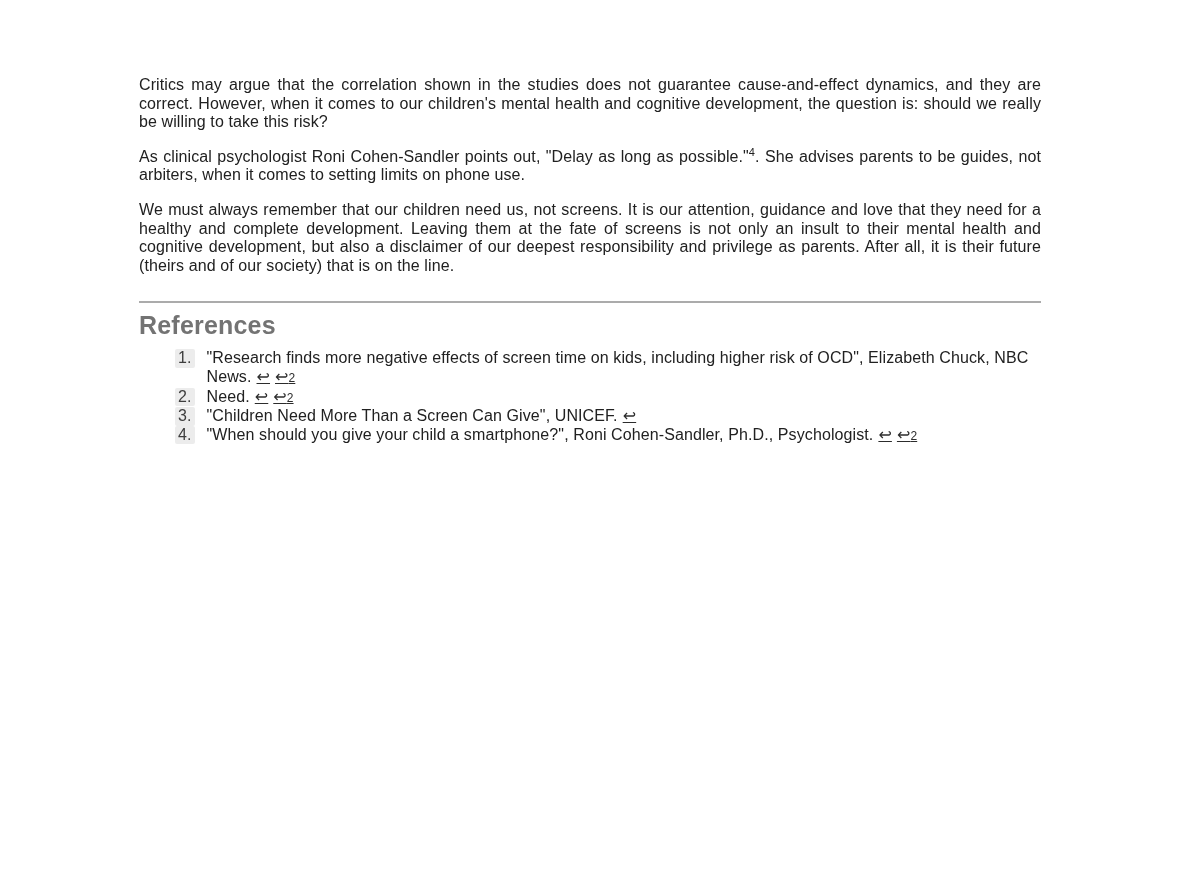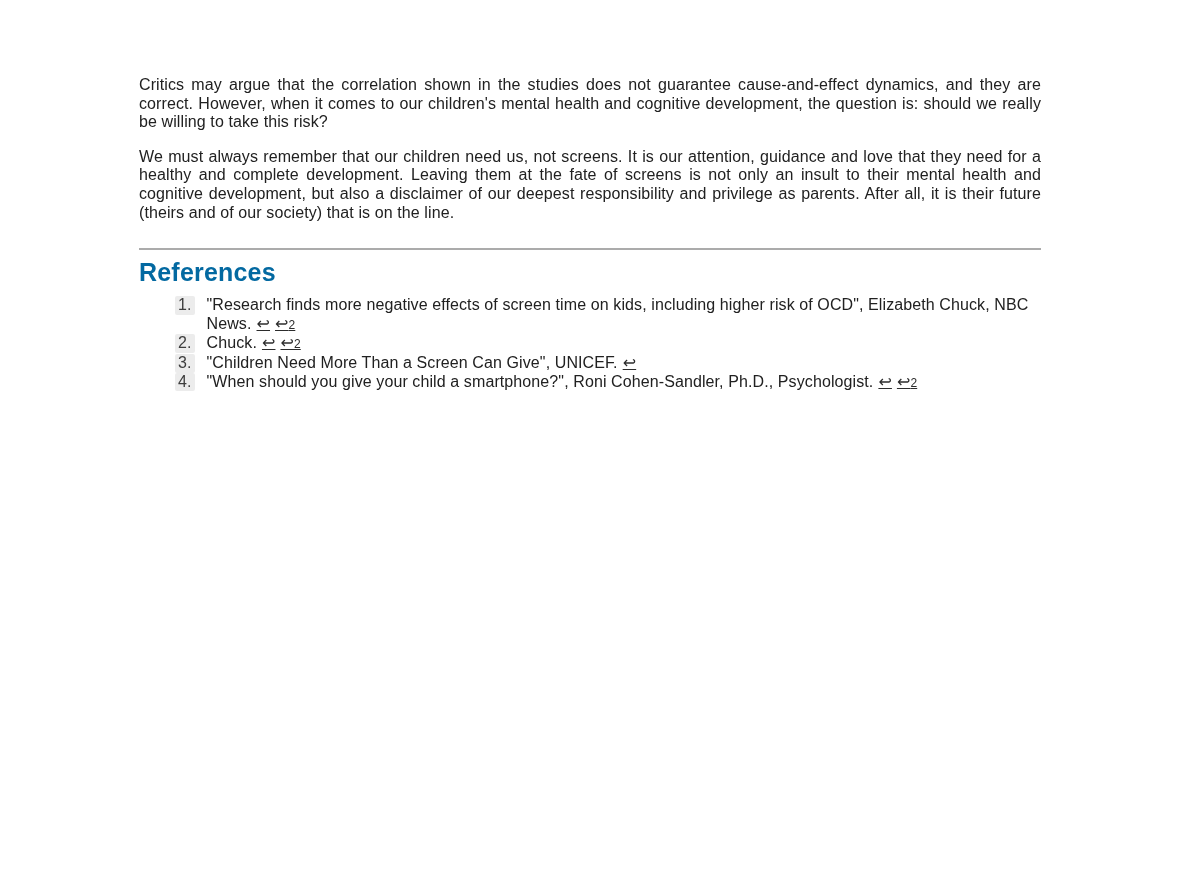--- a/index.html
+++ b/index.html
@@ -37,21 +37,21 @@
   .divider {
     border: none;
     border-top: 2px solid #ababab;
     margin: 26px 0 8px 0;
   }
   .refs-heading {
     margin: 6px 0 9px 0;
     font-size: 25px;
     font-weight: 700;
     letter-spacing: 0.2px;
-    color: #0369a1;
+    color: #737373;
   }
   .ref-list {
     font-size: 16px;
     line-height: 18.6px;
     letter-spacing: 0.1px;
   }
   .ref-row {
     display: flex;
     align-items: flex-start;
   }
@@ -78,38 +78,39 @@
     font-size: 12px;
   }
 </style>
 </head>
 <body>
 
 <div class="doc">
 
   <p class="para">Critics may argue that the correlation shown in the studies does not guarantee cause-and-effect dynamics, and they are correct. However, when it comes to our children's mental health and cognitive development, the question is: should we really be willing to take this risk?</p>
 
+  <p class="para"><span>As clinical psychologist Roni Cohen-Sandler points out, "Delay as long as possible."</span><a class="fnref" href="#">4</a><span>. She advises parents to be guides, not arbiters, when it comes to setting limits on phone use.</span></p>
 
 
   <p class="para">We must always remember that our children need us, not screens. It is our attention, guidance and love that they need for a healthy and complete development. Leaving them at the fate of screens is not only an insult to their mental health and cognitive development, but also a disclaimer of our deepest responsibility and privilege as parents. After all, it is their future (theirs and of our society) that is on the line.</p>
 
   <hr class="divider">
 
   <h2 class="refs-heading">References</h2>
 
   <div class="ref-list">
 
     <div class="ref-row">
       <span class="ref-num">1.</span>
       <span class="ref-text"><span>"Research finds more negative effects of screen time on kids, including higher risk of OCD", Elizabeth Chuck, NBC News.</span><a class="backref" href="#">↩</a><a class="backref" href="#"><span>↩</span><span class="cnt">2</span></a></span>
     </div>
 
     <div class="ref-row">
       <span class="ref-num">2.</span>
-      <span class="ref-text"><span>Chuck.</span><a class="backref" href="#">↩</a><a class="backref" href="#"><span>↩</span><span class="cnt">2</span></a></span>
+      <span class="ref-text"><span>Need.</span><a class="backref" href="#">↩</a><a class="backref" href="#"><span>↩</span><span class="cnt">2</span></a></span>
     </div>
 
     <div class="ref-row">
       <span class="ref-num">3.</span>
       <span class="ref-text"><span>"Children Need More Than a Screen Can Give", UNICEF.</span><a class="backref" href="#">↩</a></span>
     </div>
 
     <div class="ref-row">
       <span class="ref-num">4.</span>
       <span class="ref-text"><span>"When should you give your child a smartphone?", Roni Cohen-Sandler, Ph.D., Psychologist.</span><a class="backref" href="#">↩</a><a class="backref" href="#"><span>↩</span><span class="cnt">2</span></a></span>

